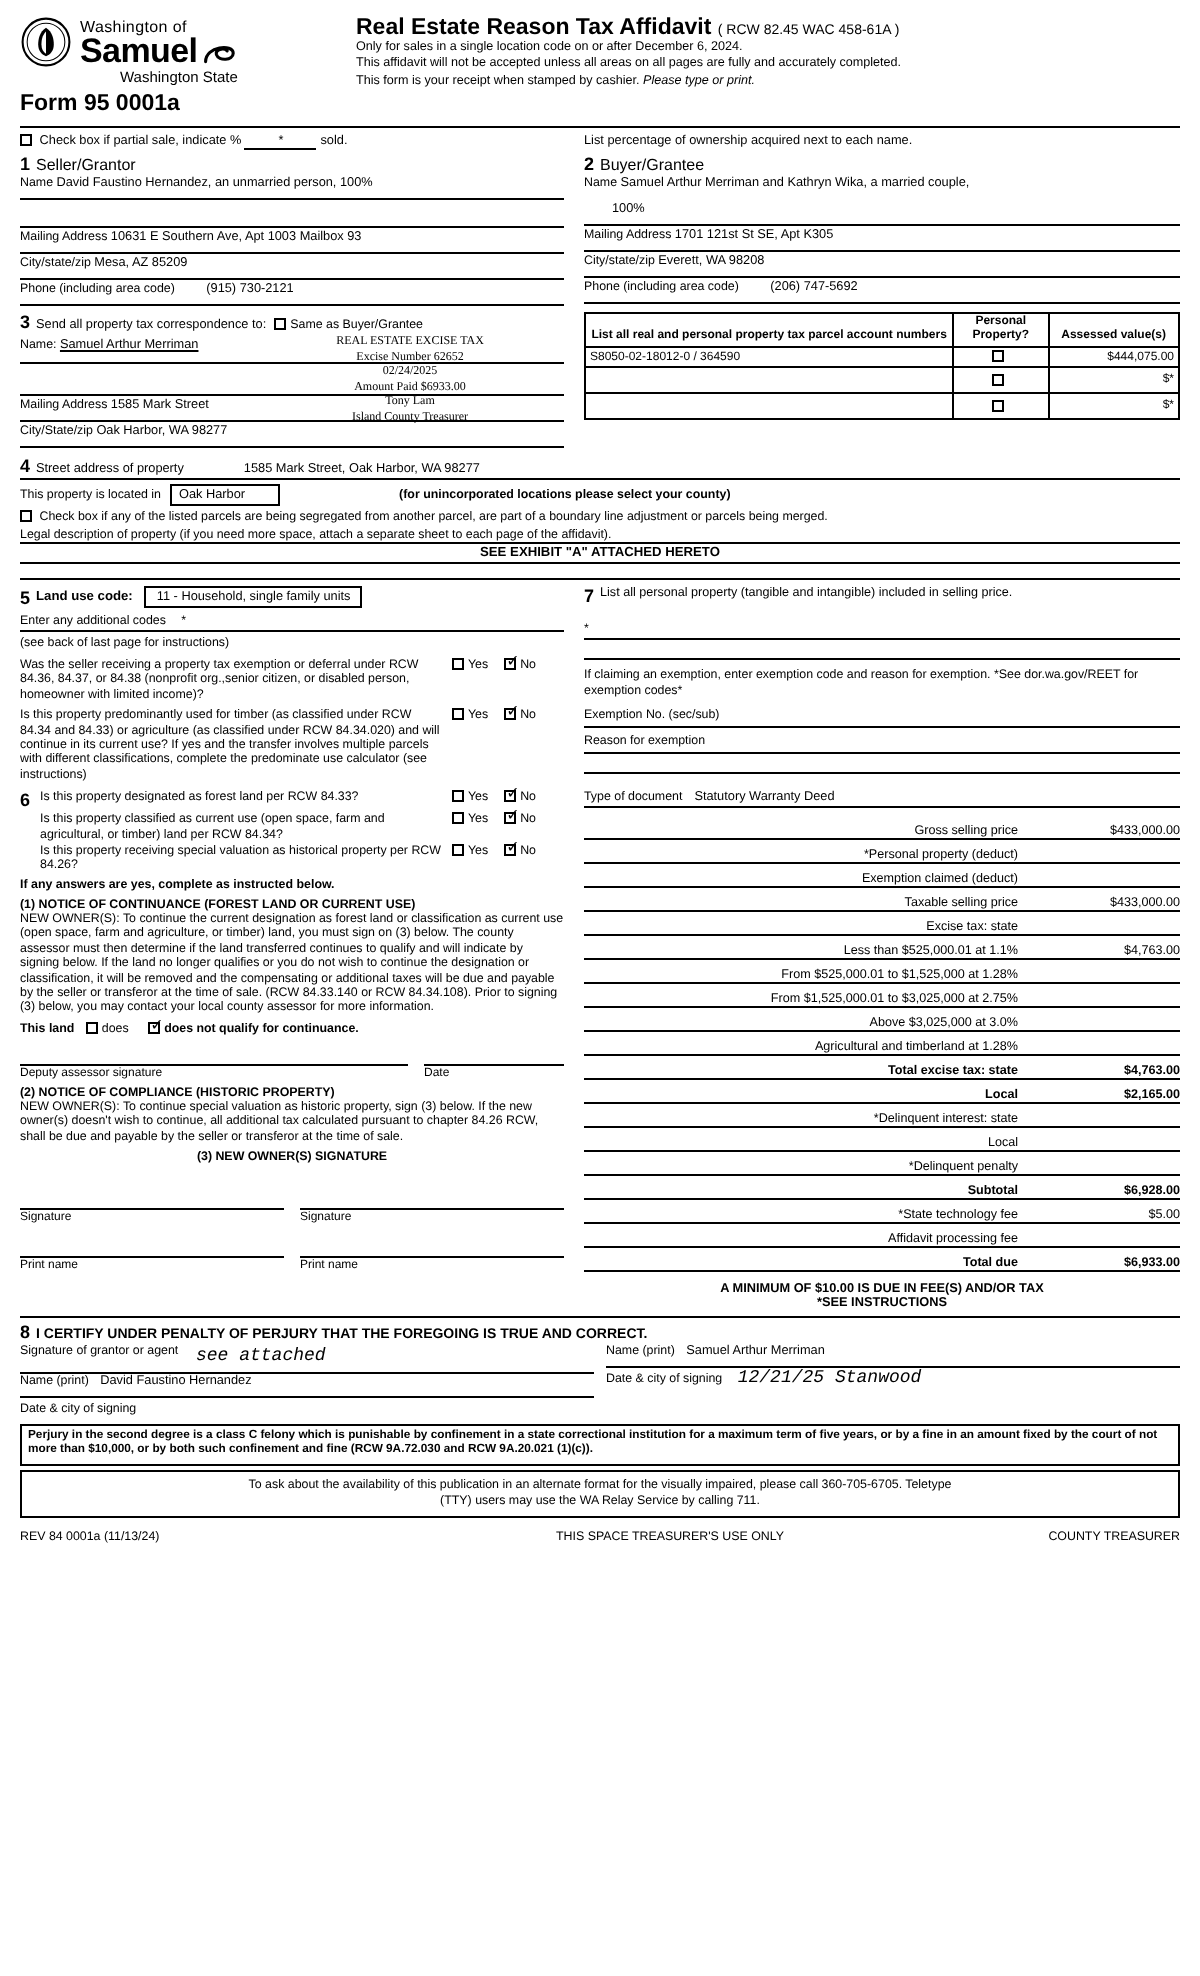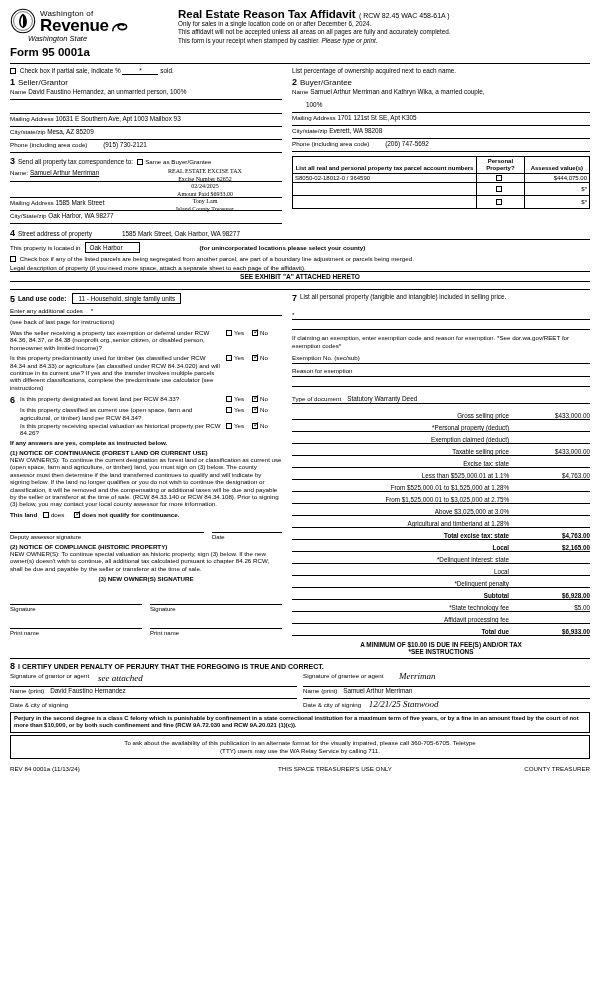--- a/index.html
+++ b/index.html
@@ -15,35 +15,35 @@
   }
   .page { position:relative; width:600px; height:988px; padding:8px 10px 0 10px; }
 
   
   .hdr { display:flex; align-items:flex-start; border-bottom:0; padding-bottom:2px; }
   .hdr-left { width:160px; position:relative; }
   .dor-line { display:flex; align-items:center; }
   .dor-logo { width:26px; height:26px; margin-right:4px; flex:none; }
   .dor-dept { font-size:8px; letter-spacing:.2px; }
   .dor-rev { font-size:17px; font-weight:bold; letter-spacing:-.3px; line-height:15px; }
-  .dor-state { font-size:7.5px; font-style:italic; margin-left:18px; }
+  .dor-state { font-size:7.5px; margin-left:50px; }
   .swirl { width:18px; height:14px; display:inline-block; vertical-align:middle; margin-left:2px;}
   .form-no { font-size:11.5px; font-weight:bold; margin-top:3px; }
   .hdr-right { flex:1; padding-left:8px; }
   .title-main { font-size:11.5px; font-weight:bold; }
   .title-rcw { font-size:7px; font-weight:normal; }
   .title-sub { font-size:6.3px; line-height:8.4px; }
   .ital { font-style:italic; }
 
   
   .row { display:flex; }
   .cb { display:inline-block; width:6px; height:6px; border:1px solid #000; vertical-align:-1px; margin-right:2px; background:#fff;}
   .cbx { position:relative; }
   .cbx:after{ content:"\2713"; position:absolute; left:0px; top:-3px; font-size:8px; line-height:8px; }
-  .hand { font-family:Liberation Serif, serif; font-style:italic; font-size:9px; }
+  .hand { font-family:Liberation Mono, monospace; font-style:italic; font-size:9px; }
   .hand2 { font-family:"DejaVu Serif", serif; font-style:italic; font-size:11px; }
   .stamp { font-family:"Liberation Serif", serif; font-size:6px; text-align:center; line-height:7.6px; }
 
   .partial { margin-top:3px; font-size:6.4px; }
   .partial .ln { display:inline-block; border-bottom:1px solid #000; width:36px; text-align:center; }
 
   .secnum { font-weight:bold; font-size:9px; margin-right:3px; }
   .sechead { font-weight:normal; font-size:8px; }
 
   .cols { display:flex; margin-top:2px; }
@@ -84,21 +84,21 @@
       <div class="dor-line">
         <svg class="dor-logo" viewBox="0 0 40 40">
           <circle cx="20" cy="20" r="18" fill="none" stroke="#000" stroke-width="1.6"></circle>
           <circle cx="20" cy="20" r="14.5" fill="none" stroke="#000" stroke-width="0.8"></circle>
           <path d="M20 9 C15 12 14 18 14 22 C14 27 17 30 20 31 C23 30 26 27 26 22 C26 18 25 12 20 9 Z" fill="#000"></path>
           <path d="M20 12 C17 15 16.5 19 16.5 22 C16.5 25.5 18 28 20 29 Z" fill="#fff"></path>
         </svg>
         <div>
           <div class="dor-dept">Washington of</div>
           <div class="dor-rev">
-            <span>Revenue</span><svg class="swirl" viewBox="0 0 30 22">
+            <span>Samuel</span><svg class="swirl" viewBox="0 0 30 22">
                 <path d="M3 19 C3 6 26 4 26 12 C26 18 14 19 12 13 C11 9 18 7 21 10" fill="none" stroke="#000" stroke-width="2.6" stroke-linecap="round"></path>
               </svg>
           </div>
         </div>
       </div>
       <div class="dor-state">Washington State</div>
       <div class="form-no">Form 95 0001a</div>
     </div>
     <div class="hdr-right">
       <div class="title-main">
@@ -481,24 +481,20 @@
         <div style="border-bottom:1px solid #000; height:12px;">
           <span>Name (print)</span>
           <span class="val" style="margin-left:4px;">David Faustino Hernandez</span>
         </div>
         <div style="height:12px;">
           <span>Date &amp; city of signing</span>
           <span class="hand" style="margin-left:6px;"></span>
         </div>
       </div>
       <div style="flex:1;">
-        <div style="border-bottom:1px solid #000; height:15px; position:relative;">
-          <span>Signature of grantee or agent</span>
-          <span class="hand" style="position:absolute; left:96px; top:-1px;">Merriman</span>
-        </div>
         <div style="border-bottom:1px solid #000; height:12px;">
           <span>Name (print)</span>
           <span class="val" style="margin-left:4px;">Samuel Arthur Merriman</span>
         </div>
         <div style="height:12px;">
           <span>Date &amp; city of signing</span>
           <span class="hand" style="margin-left:6px;">12/21/25  Stanwood</span>
         </div>
       </div>
     </div>

